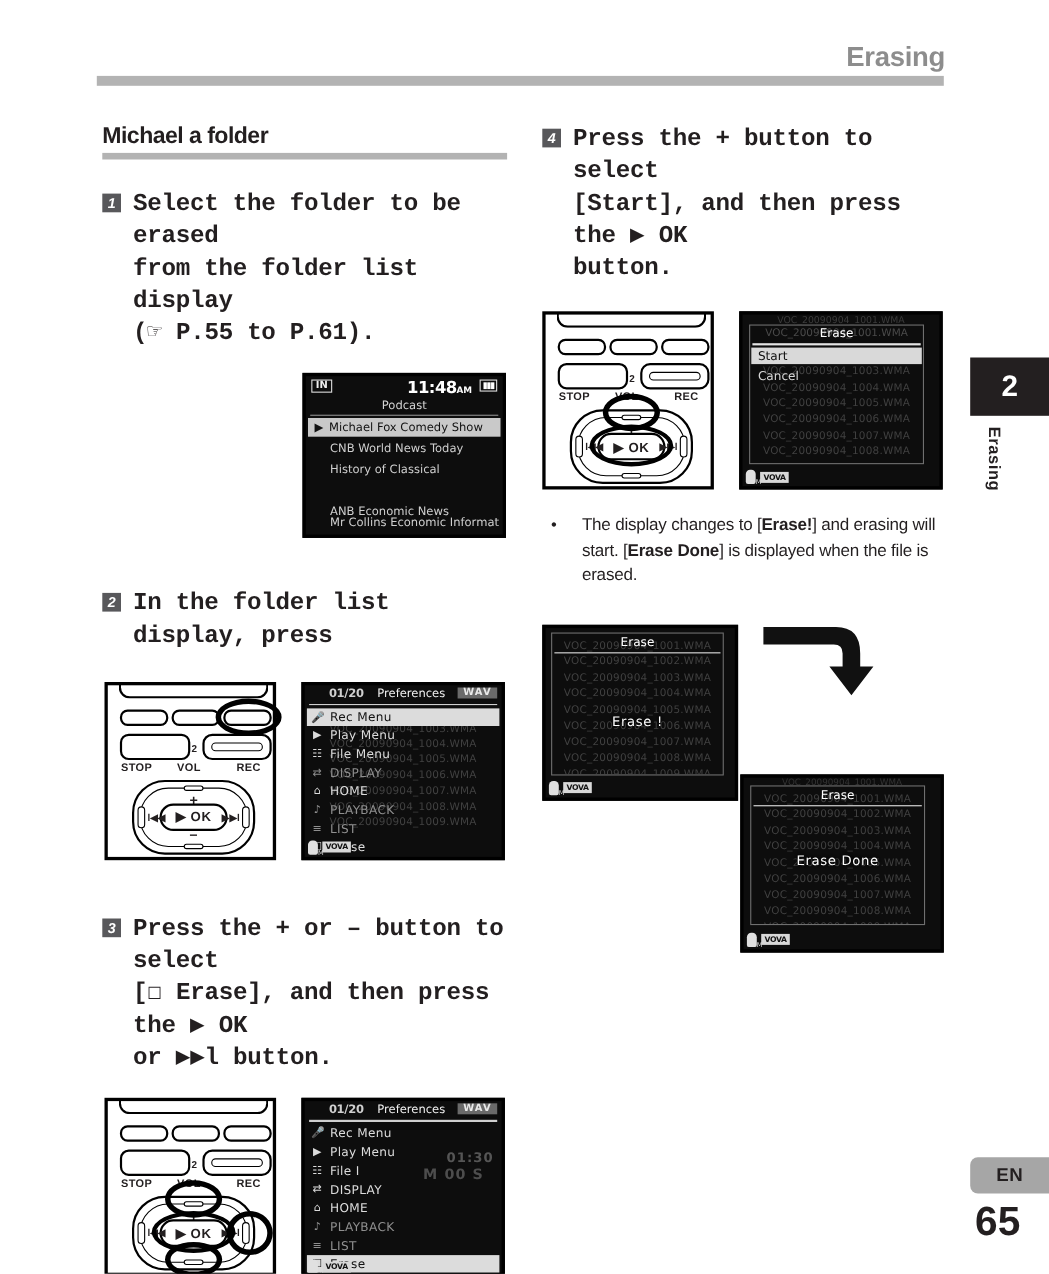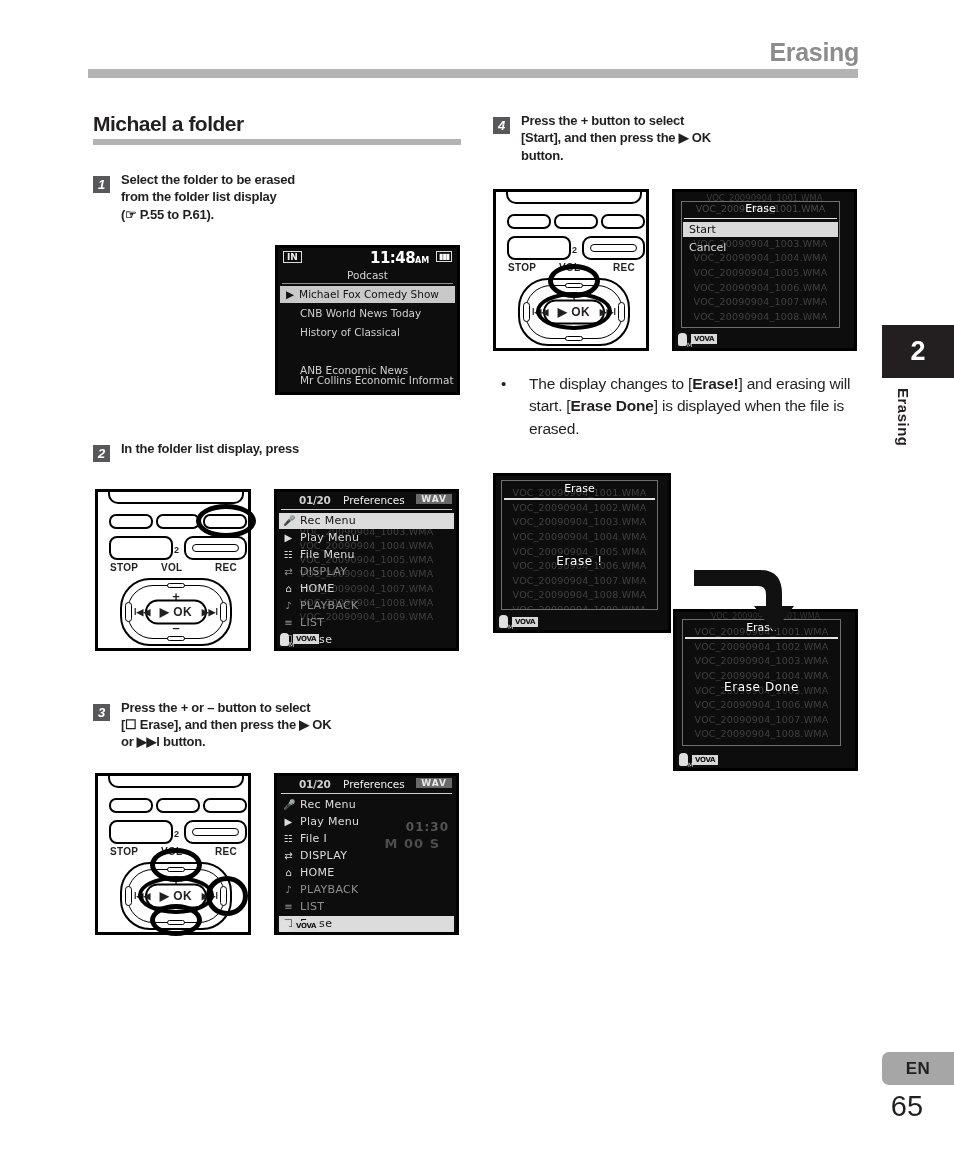--- a/index.html
+++ b/index.html
@@ -39,22 +39,23 @@
   .step { display:flex; align-items:flex-start; margin-bottom:6px; }
   .step-num {
     flex:0 0 auto;
     width:17px; height:17px;
     background:#58585b; color:#ffffff;
     font-size:13px; font-weight:bold; font-style:italic;
     display:flex; align-items:center; justify-content:center;
     margin-top:5px; margin-right:11px;
   }
   .step-text {
-    font-size:13px; font-weight:bold; line-height:1.33;
+    font-size:22px; font-weight:bold; line-height:1.33;
     letter-spacing:-0.25px;
+    font-family:Liberation Mono, monospace;
   }
 
   
   .bullet-row { display:flex; margin-top:22px; margin-left:8px; }
   .bullet-dot { flex:0 0 auto; width:28px; text-align:left; font-size:15px; line-height:1.45; }
   .bullet-text { font-size:15.5px; line-height:1.45; letter-spacing:-0.2px; }
   .bullet-text b { font-weight:bold; }
 
   
   .device {
@@ -200,21 +201,21 @@
   
   #lang-badge {
     position:absolute; left:882px; top:1052px; width:72px; height:33px;
     background:#a6a6a6; color:#231f20;
     border-radius:7px 0 0 7px;
     display:flex; align-items:center; justify-content:center;
     font-size:17px; font-weight:bold; letter-spacing:0.5px;
   }
   #page-number {
     position:absolute; left:882px; top:1090px; width:50px;
-    text-align:center; font-size:29px; font-weight:normal;
+    text-align:center; font-size:37px; font-weight:bold;
   }
 
   
   #flow-arrow { position:absolute; left:690px; top:560px; }
 </style>
 </head>
 <body>
 
 <div id="header-title">Erasing</div>
 <div id="header-rule"></div>

